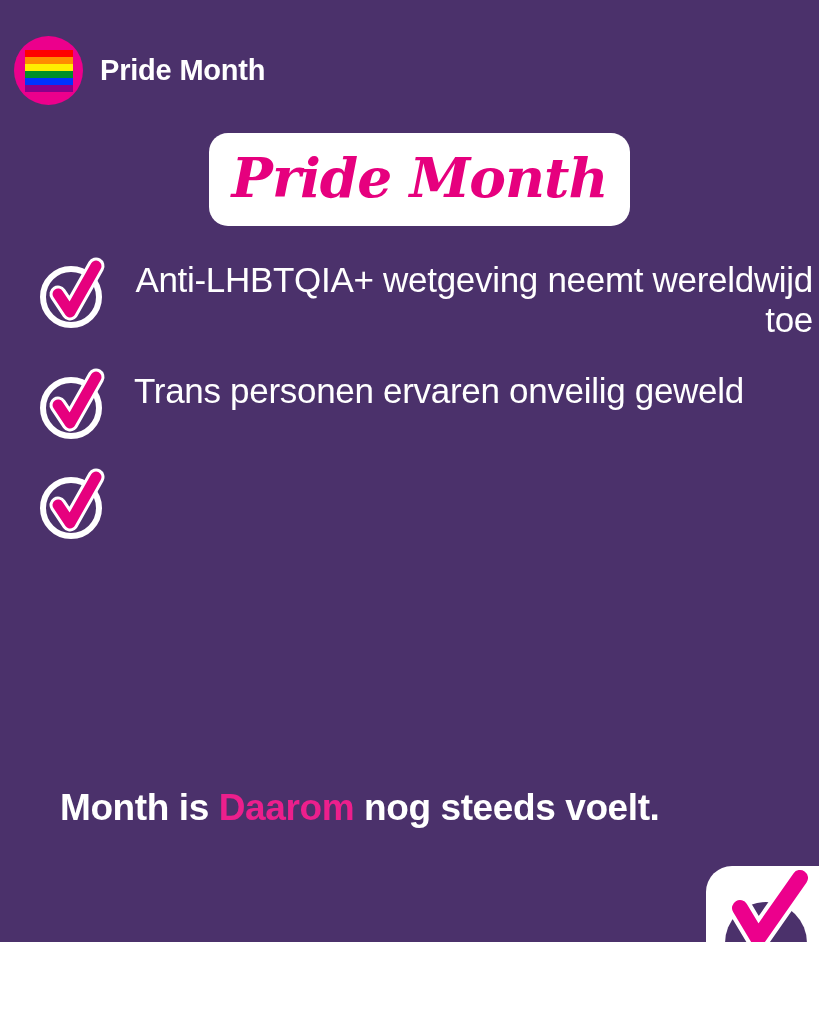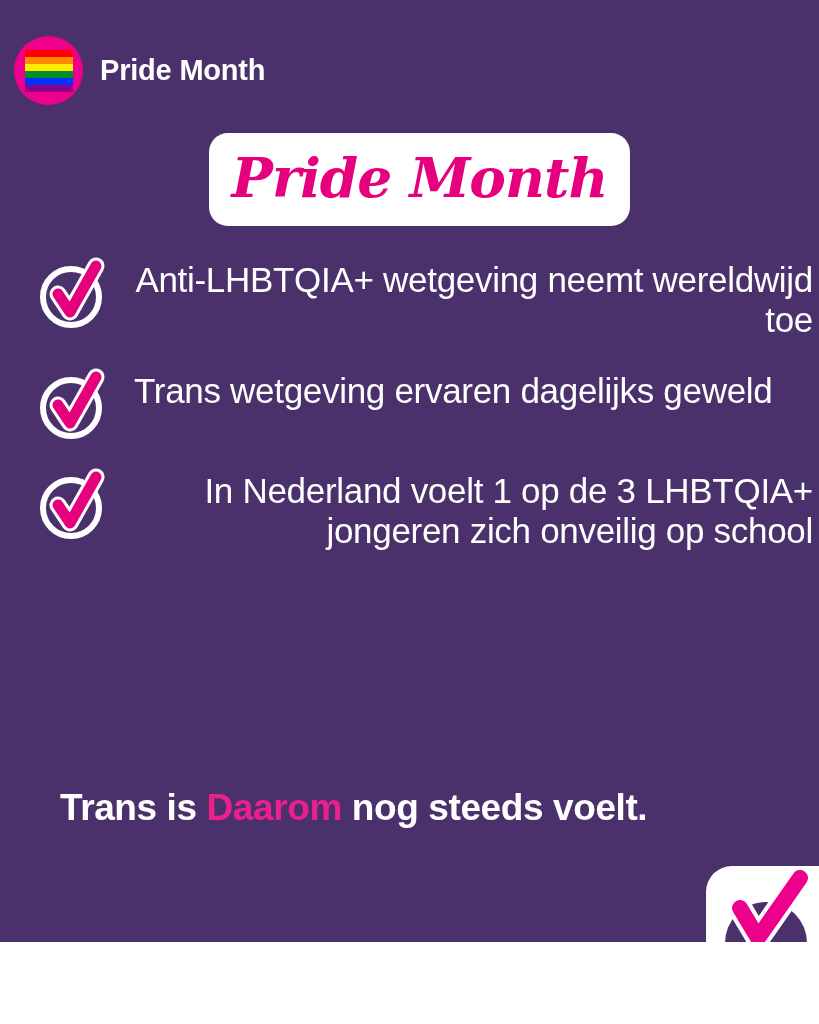--- a/index.html
+++ b/index.html
@@ -176,37 +176,36 @@
     </div>
 
     <div class="bullet">
       <div class="check-wrap">
         <svg viewBox="0 0 70 70" xmlns="http://www.w3.org/2000/svg">
           <circle cx="33" cy="37" r="28" fill="none" stroke="#ffffff" stroke-width="6"></circle>
           <path d="M20 34 L32 52 L58 6" fill="none" stroke="#ffffff" stroke-width="17" stroke-linecap="round" stroke-linejoin="round"></path>
           <path d="M20 34 L32 52 L58 6" fill="none" stroke="#e6007e" stroke-width="11" stroke-linecap="round" stroke-linejoin="round"></path>
         </svg>
       </div>
-      <div class="bullet-text">Trans wetgeving ervaren dagelijks geweld</div>
+      <div class="bullet-text">Trans personen ervaren onveilig geweld</div>
     </div>
 
     <div class="bullet">
       <div class="check-wrap">
         <svg viewBox="0 0 70 70" xmlns="http://www.w3.org/2000/svg">
           <circle cx="33" cy="37" r="28" fill="none" stroke="#ffffff" stroke-width="6"></circle>
           <path d="M20 34 L32 52 L58 6" fill="none" stroke="#ffffff" stroke-width="17" stroke-linecap="round" stroke-linejoin="round"></path>
           <path d="M20 34 L32 52 L58 6" fill="none" stroke="#e6007e" stroke-width="11" stroke-linecap="round" stroke-linejoin="round"></path>
         </svg>
       </div>
-      <div class="bullet-text">In Nederland voelt 1 op de 3 LHBTQIA+ jongeren zich onveilig op school</div>
-    </div>
-
-  </div>
-
-  <div class="closing"><span>Trans is </span><span class="hl">Daarom</span><span> nog steeds voelt.</span></div>
+    </div>
+
+  </div>
+
+  <div class="closing"><span>Month is </span><span class="hl">Daarom</span><span> nog steeds voelt.</span></div>
 
   <div class="logo-panel">
     <div class="logo-circle"></div>
     <svg class="logo-check" viewBox="0 0 100 100" xmlns="http://www.w3.org/2000/svg">
       <path d="M28 48 L46 78 L88 18" fill="none" stroke="#ffffff" stroke-width="24" stroke-linecap="round" stroke-linejoin="round"></path>
       <path d="M28 48 L46 78 L88 18" fill="none" stroke="#ec008c" stroke-width="16" stroke-linecap="round" stroke-linejoin="round"></path>
     </svg>
   </div>
 
   <div class="bottom-white"></div>

